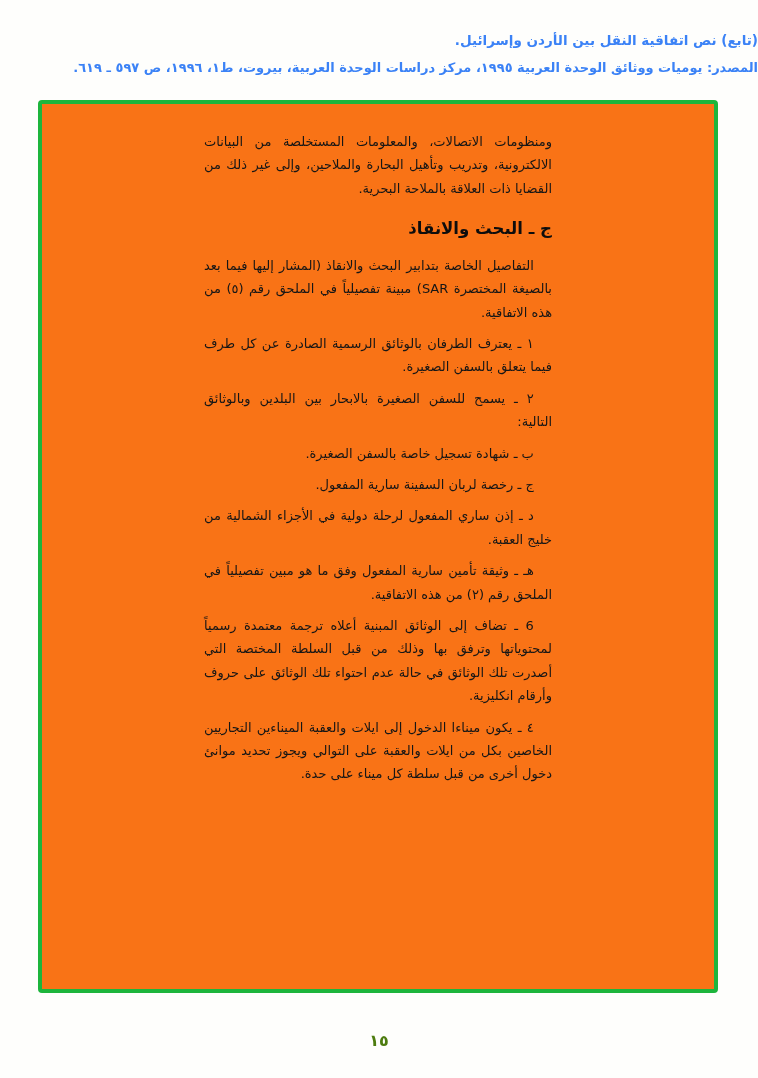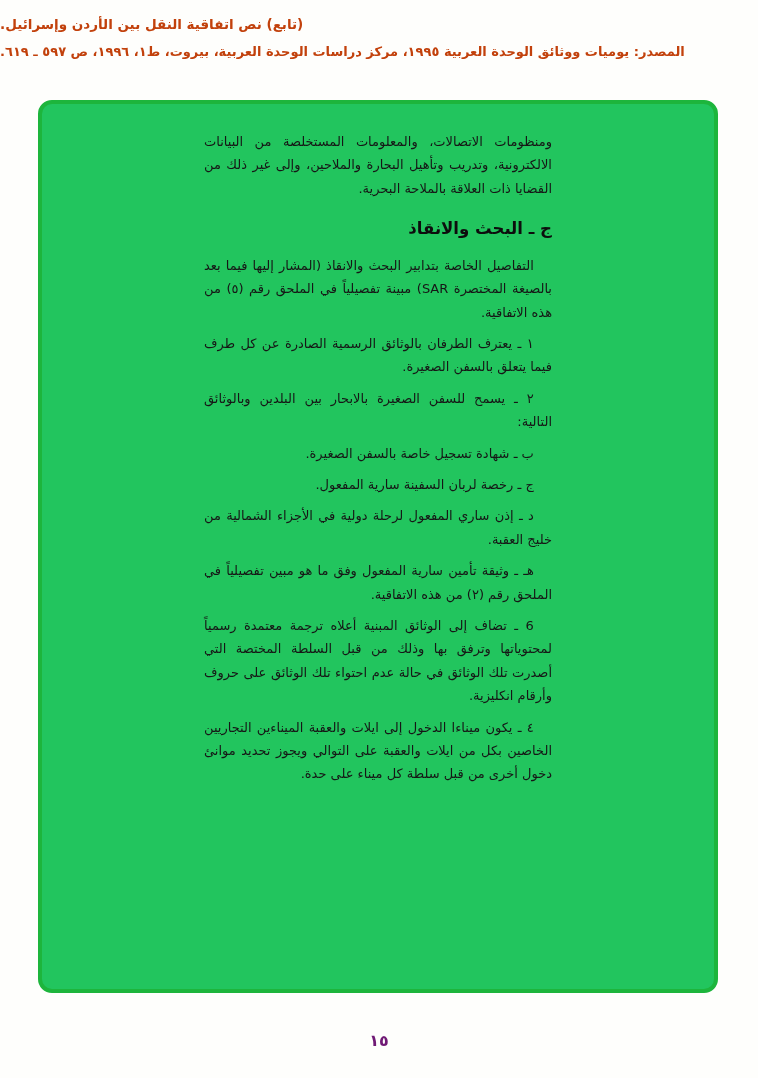--- a/index.html
+++ b/index.html
@@ -10,44 +10,44 @@
   }
   .page {
     position: relative;
     width: 758px;
     height: 1078px;
     background: #fefefc;
     direction: rtl;
     overflow: hidden;
   }
   .page-header {
-    text-align: left;
-    padding-top: 16px;
+    text-align: right;
+    padding-top: 32px;
     direction: rtl;
-    color: #c2410c;
+    color: #3b82f6;
   }
   .header-line1 {
     font-weight: bold;
     font-size: 13.5px;
     letter-spacing: 0.2px;
   }
   .header-line2 {
     font-weight: bold;
     font-size: 13px;
     margin-top: 12px;
   }
   .green-frame {
     position: absolute;
     left: 38px;
     top: 100px;
     width: 680px;
     height: 893px;
     border: 4px solid #1db53c;
-    border-radius: 14px;
-    background: #22c55e;
+    border-radius: 4px;
+    background: #f97316;
     overflow: hidden;
   }
   .content {
     width: 348px;
     margin: 26px auto 0;
     direction: rtl;
     text-align: justify;
     font-size: 13px;
     line-height: 1.8;
     color: #161616;
@@ -67,21 +67,21 @@
     color: #0d0d0d;
   }
   .page-number {
     position: absolute;
     bottom: 28px;
     left: 0;
     right: 0;
     text-align: center;
     font-size: 16px;
     font-weight: bold;
-    color: #701a75;
+    color: #4d7c0f;
   }
 </style>
 </head>
 <body>
 
 <div class="page">
 
   <header class="page-header">
     <div class="header-line1">(تابع) نص اتفاقية النقل بين الأردن وإسرائيل.</div>
     <div class="header-line2">المصدر: يوميات ووثائق الوحدة العربية ١٩٩٥، مركز دراسات الوحدة العربية، بيروت، ط١، ١٩٩٦، ص ٥٩٧ ـ ٦١٩.</div>

